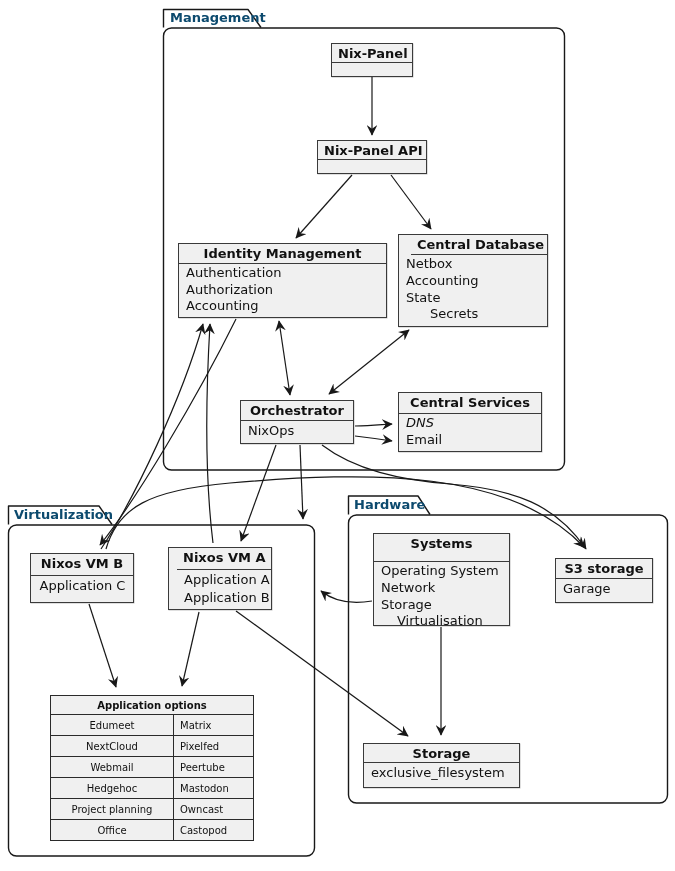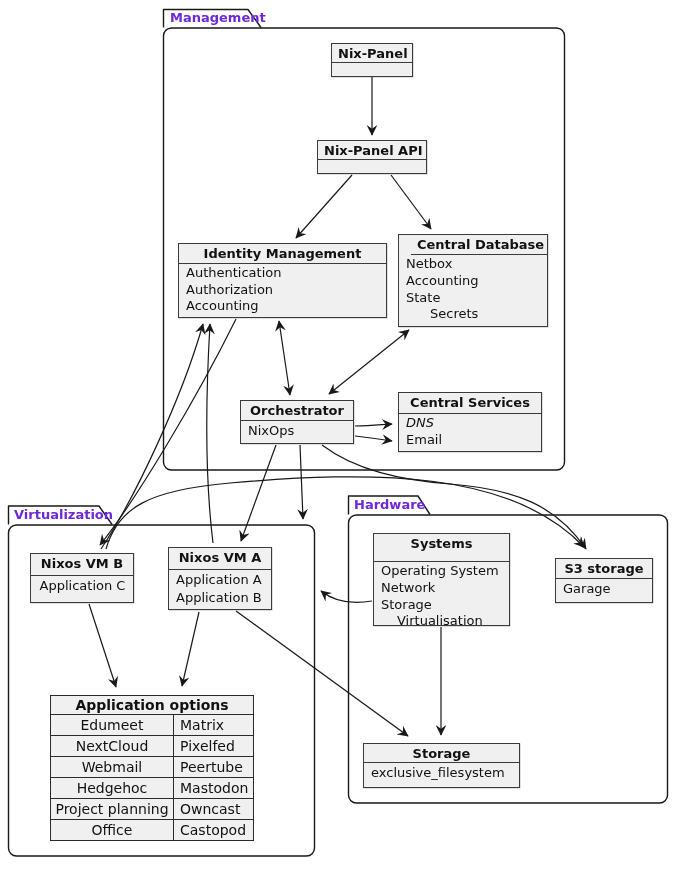--- a/index.html
+++ b/index.html
@@ -3,39 +3,39 @@
 <meta charset="utf-8">
 <style>
   html,body{margin:0;padding:0;background:#ffffff;}
   #canvas{
     position:relative;width:675px;height:871px;background:#ffffff;
     font-family:"DejaVu Sans","Liberation Sans",sans-serif;
     color:#111;overflow:hidden;
   }
   #edge-layer{position:absolute;left:0;top:0;width:675px;height:871px;}
   .pkg-label{
-    position:absolute;font-size:13px;font-weight:700;color:#6d28d9;
+    position:absolute;font-size:13px;font-weight:700;color:#0c4a6e;
     white-space:nowrap;line-height:16px;
   }
   .node{
     position:absolute;background:#f0f0f0;border:1px solid #3a3a3a;
     border-radius:0;box-sizing:border-box;font-size:13px;
     box-shadow:0.5px 0.5px 0 rgba(0,0,0,0.25);
   }
   .node-title{
     font-weight:700;text-align:center;border-bottom:1px solid #3a3a3a;
     padding:2px 6px 2px 6px;white-space:nowrap;box-sizing:border-box;
   }
   .node-body{padding:1px 6px 2px 7px;box-sizing:border-box;}
   .node-line{white-space:nowrap;}
   .empty-body{height:11px;}
   
   .opt-table{
     position:absolute;border-collapse:collapse;background:#f0f0f0;
-    font-size:14px;table-layout:fixed;
+    font-size:10px;table-layout:fixed;
   }
   .opt-table th,.opt-table td{
     border:1px solid #2a2a2a;padding:0 4px;height:20px;
     white-space:nowrap;overflow:hidden;background:#f0f0f0;
   }
   .opt-table th{font-weight:700;text-align:center;height:18px;}
   .opt-table td.col-left{text-align:center;}
   .opt-table td.col-right{text-align:left;padding-left:6px;}
 </style>
 </head>
@@ -132,21 +132,21 @@
     </div>
   </div>
 
   <div class="node" style="left:30px;top:553px;width:104px;height:50px;">
     <div class="node-title" style="height:22px;">Nixos VM B</div>
     <div class="node-body" style="text-align:center;">
       <div class="node-line" style="line-height:18px;">Application C</div>
     </div>
   </div>
 
-  <div class="node" style="left:168px;top:547px;width:104px;height:63px;">
+  <div class="node" style="left:168px;top:547px;width:104px;height:63px;padding-left:8px;">
     <div class="node-title" style="height:22px;">Nixos VM A</div>
     <div class="node-body">
       <div class="node-line" style="line-height:17.5px;">Application A</div>
       <div class="node-line" style="line-height:17.5px;">Application B</div>
     </div>
   </div>
 
   <div class="node" style="left:373px;top:533px;width:137px;height:93px;">
     <div class="node-title" style="height:28px;">Systems</div>
     <div class="node-body">

